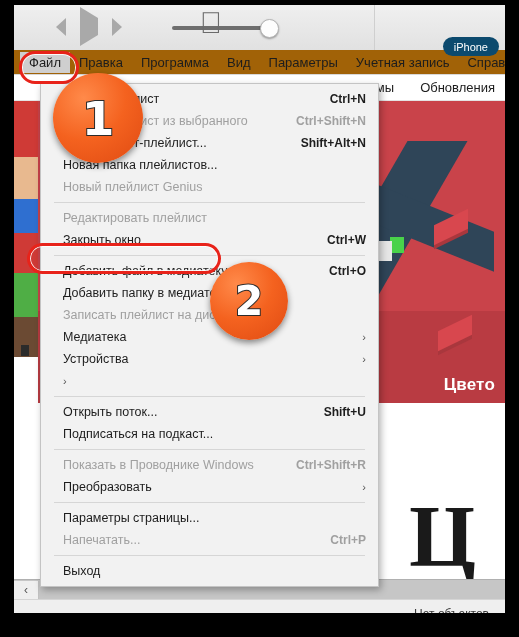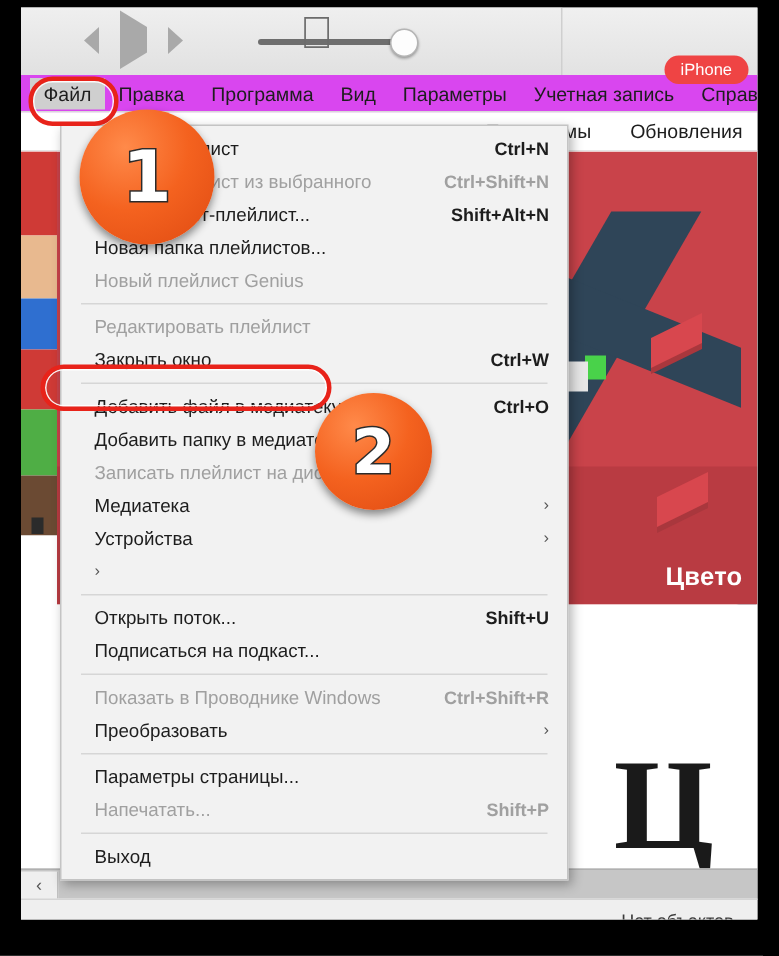--- a/index.html
+++ b/index.html
@@ -27,34 +27,34 @@
   .ic-play .tri{border-top:11px solid transparent;border-bottom:11px solid transparent;border-left:18px solid #a9a9a9;}
   .slider{position:absolute;left:158px;top:21px;width:98px;height:4px;
           background:#6e6e6e;border-radius:2px;}
   .knob{position:absolute;left:88px;top:-7px;width:17px;height:17px;border-radius:50%;
         background:#fdfdfd;border:1px solid #b4b4b4;box-shadow:0 1px 2px rgba(0,0,0,.35);}
   .apple{position:absolute;left:185px;top:4px;width:24px;height:29px;color:#6b6b6b;
          font-size:30px;line-height:28px;text-align:center;}
 
   
   .menubar{position:absolute;left:0;top:45px;width:491px;height:25px;
-           background:#d946ef;border-bottom:1px solid #d8d8d8;
+           background:#a16207;border-bottom:1px solid #d8d8d8;
            display:flex;align-items:center;padding-left:6px;box-sizing:border-box;}
   .mb-item{font-size:13px;color:#1d1d1d;padding:3px 9px;white-space:nowrap;}
   .mb-item.sel{background:#cfcfcf;color:#1d1d1d;}
 
   
   .tabrow{position:absolute;left:0;top:70px;width:491px;height:26px;background:#fff;
           border-bottom:1px solid #e4e4e4;display:flex;align-items:center;
           justify-content:flex-end;padding-right:10px;box-sizing:border-box;gap:26px;}
   .tab{font-size:13px;color:#1d1d1d;white-space:nowrap;}
 
   
   .pill{position:absolute;right:6px;top:32px;height:19px;border-radius:10px;
-        background:#ef4444;color:#fff;font-size:11px;display:flex;align-items:center;
+        background:#0c4a6e;color:#fff;font-size:11px;display:flex;align-items:center;
         padding:0 11px;white-space:nowrap;}
 
   
   .art-wrap{position:absolute;left:0;top:96px;width:491px;height:478px;background:#fff;overflow:hidden;}
 
   .art-iso{position:absolute;left:0;top:0;width:491px;height:302px;background:#c9434a;overflow:hidden;}
   .iso-band{position:absolute;background:#2f4558;}
   .iso-b1{left:60px;top:46px;width:420px;height:40px;transform:skewY(22deg);}
   .iso-b2{left:30px;top:170px;width:460px;height:44px;transform:skewY(22deg);}
   .iso-b3{left:330px;top:40px;width:60px;height:220px;transform:skewX(-30deg);}
@@ -309,21 +309,21 @@
         <div class="mi">
           <div class="lbl">Преобразовать</div>
           <div class="arrow">›</div>
         </div>
         <div class="sep"></div>
         <div class="mi">
           <div class="lbl">Параметры страницы...</div>
         </div>
         <div class="mi dis">
           <div class="lbl">Напечатать...</div>
-          <div class="acc">Shift+P</div>
+          <div class="acc">Ctrl+P</div>
         </div>
         <div class="sep"></div>
         <div class="mi">
           <div class="lbl">Выход</div>
         </div>
       </div>
 
   </div>
 
   <div class="ring" id="ring-file"></div>

